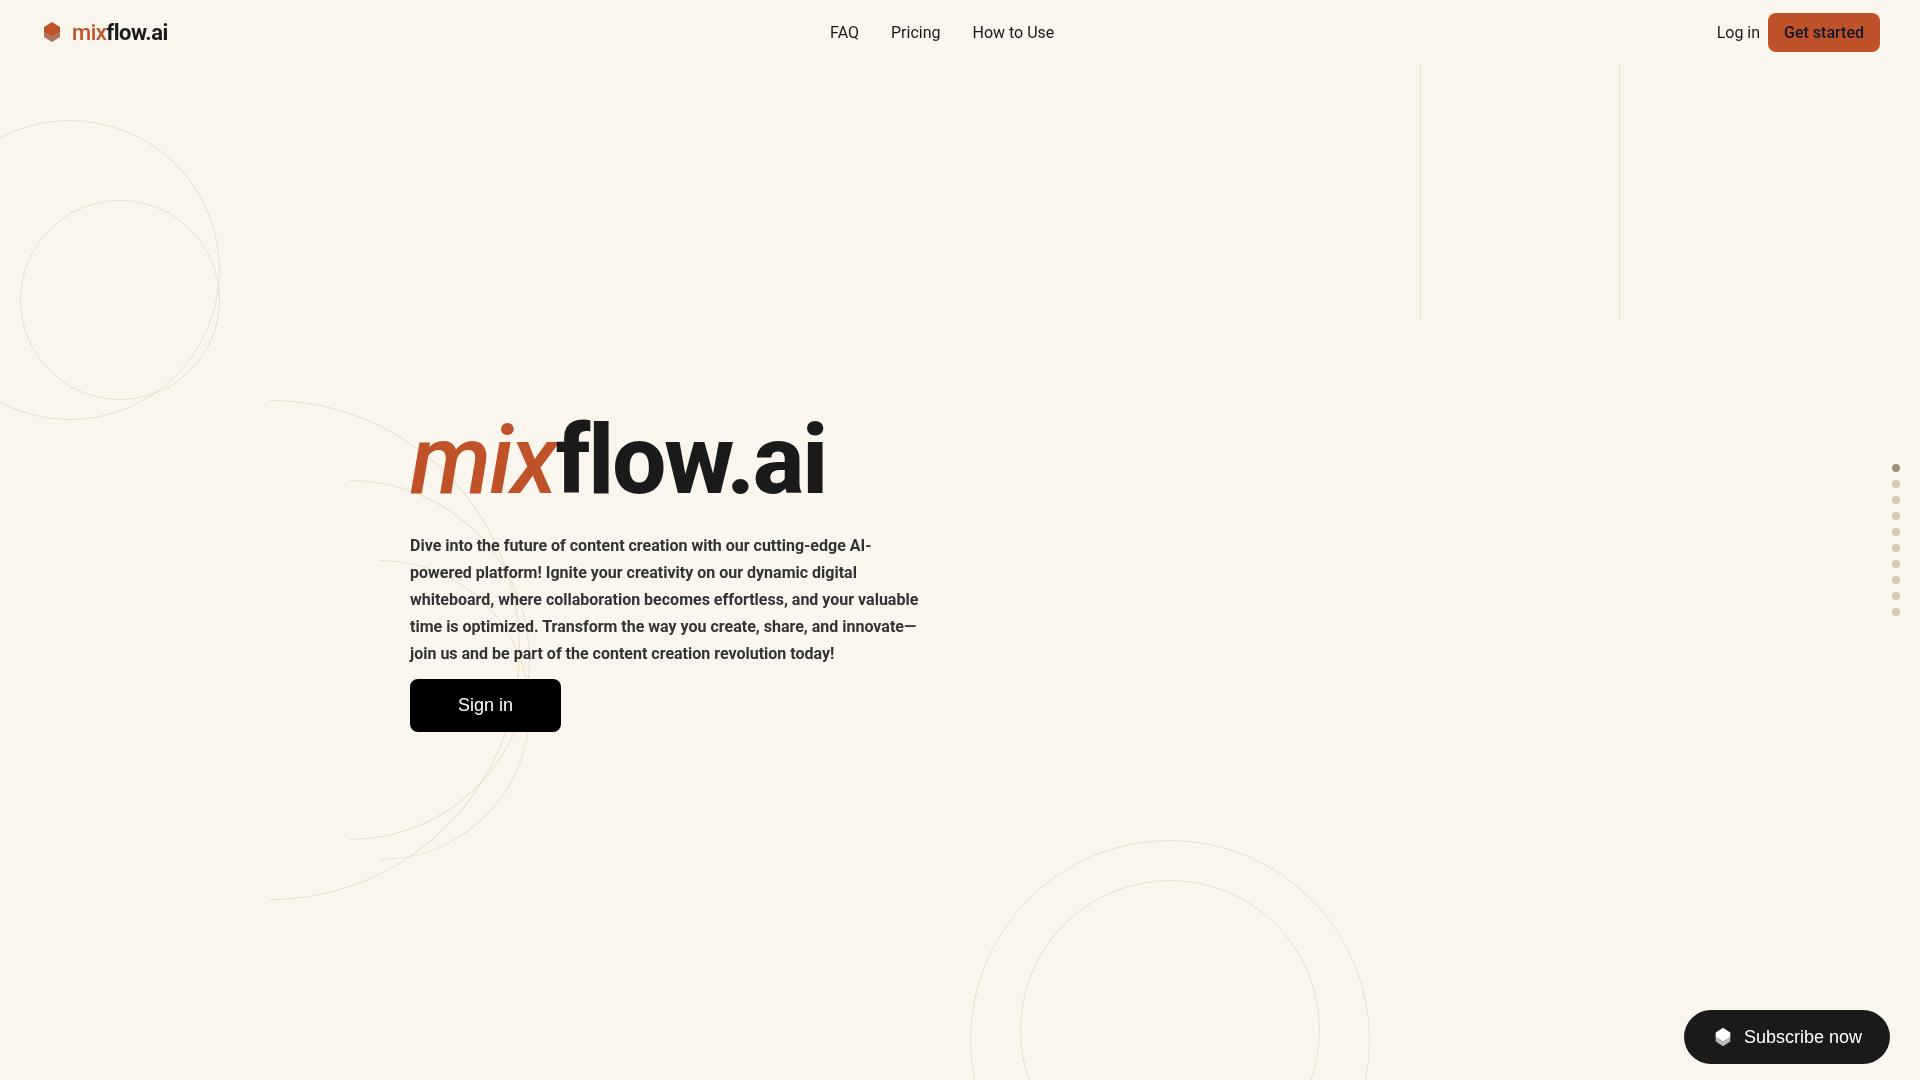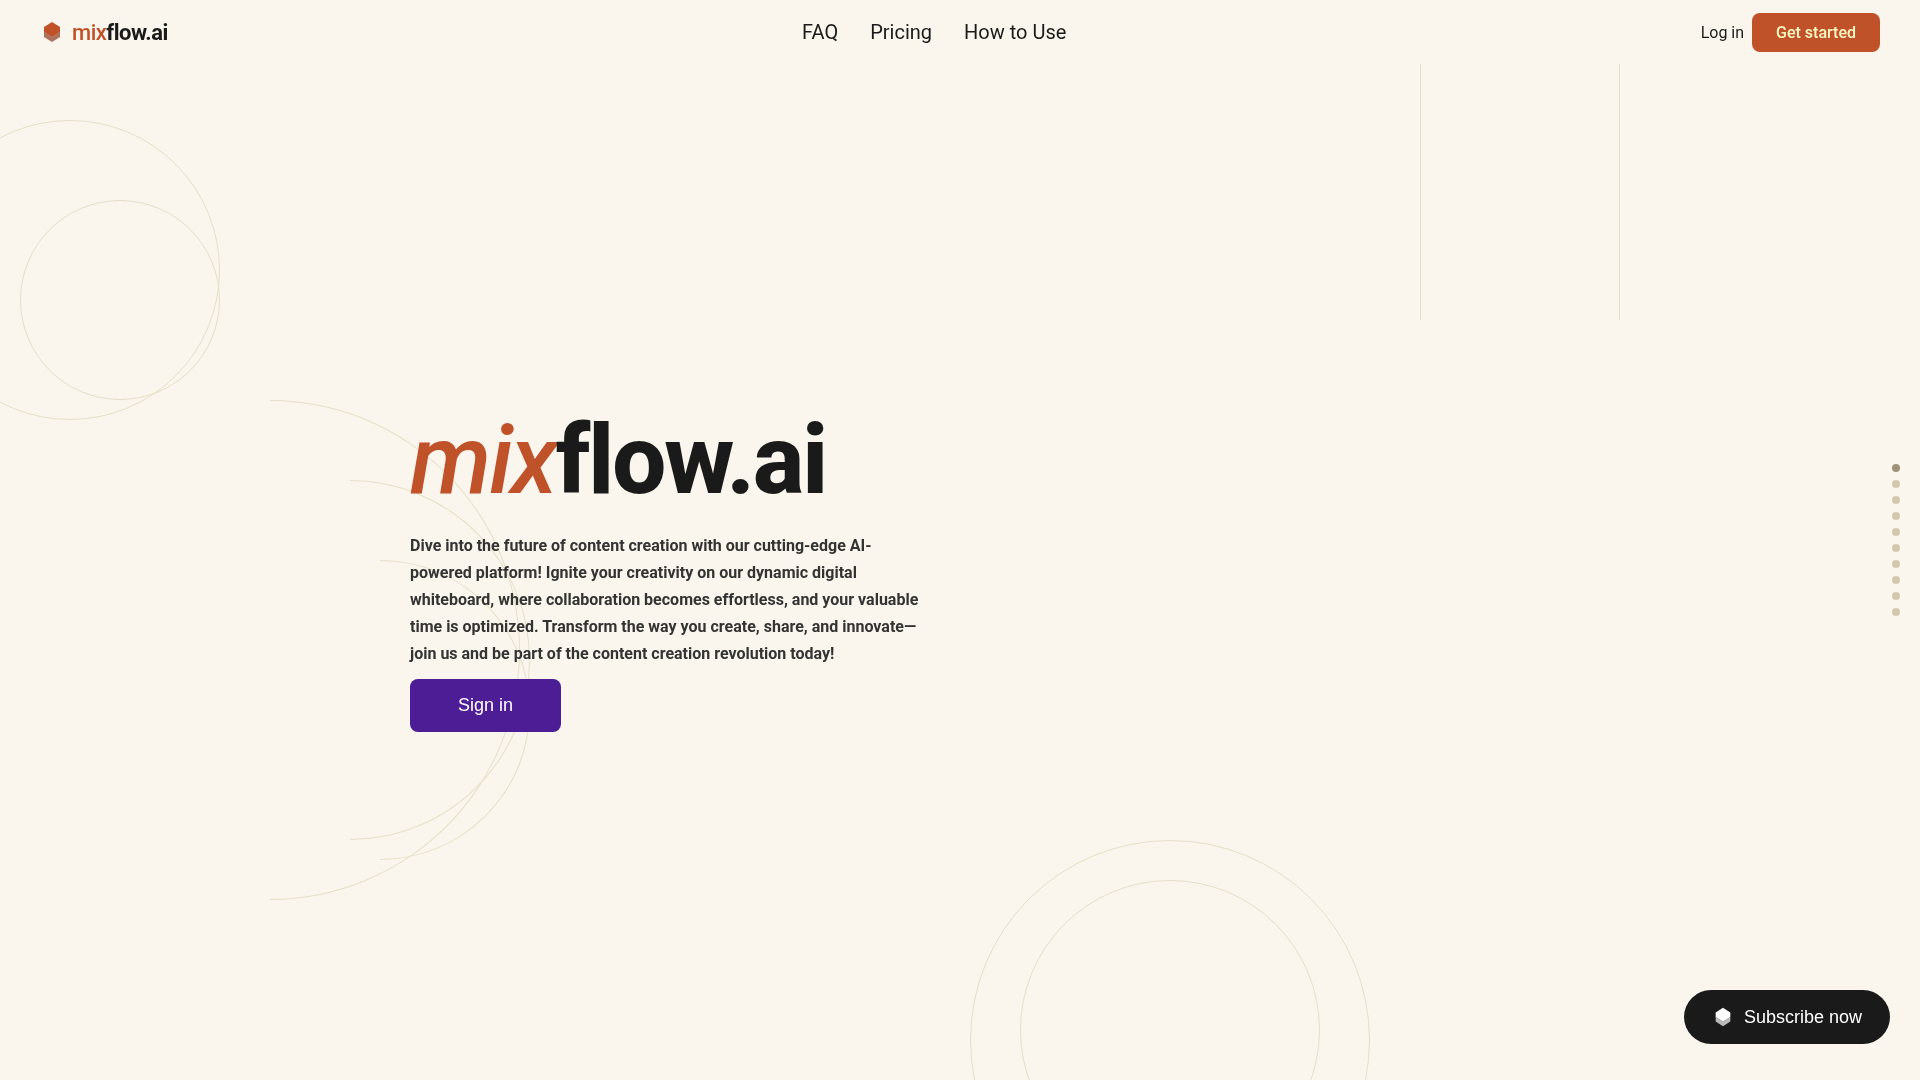--- a/index.html
+++ b/index.html
@@ -129,42 +129,42 @@
     .nav-links {
       display: flex;
       align-items: center;
       gap: 32px;
       list-style: none;
     }
 
     .nav-links a {
       text-decoration: none;
       color: #1a1a1a;
-      font-size: 20px;
+      font-size: 16px;
       font-weight: 400;
     }
 
     .nav-right {
       display: flex;
       align-items: center;
       gap: 8px;
     }
 
     .nav-login {
       text-decoration: none;
       color: #1a1a1a;
       font-size: 16px;
       font-weight: 400;
     }
 
     .btn-get-started {
       background-color: #c0522a;
-      color: #fef9c3;
+      color: #0f172a;
       border: none;
-      padding: 10px 24px;
+      padding: 10px 16px;
       border-radius: 8px;
       font-size: 16px;
       font-weight: 500;
       cursor: pointer;
       text-decoration: none;
       display: inline-block;
     }
 
     
     .main-content {
@@ -210,21 +210,21 @@
     }
 
     .hero-tagline {
       font-size: 16px;
       line-height: 1.7;
       color: #333;
       margin-bottom: 36px;
     }
 
     .btn-sign-in {
-      background-color: #4c1d95;
+      background-color: #000000;
       color: #fff;
       border: none;
       padding: 16px 48px;
       border-radius: 8px;
       font-size: 18px;
       font-weight: 500;
       cursor: pointer;
       display: inline-block;
     }
 
@@ -248,21 +248,21 @@
       cursor: pointer;
     }
 
     .side-dot.active {
       background-color: #a0917a;
     }
 
     
     .subscribe-btn {
       position: fixed;
-      bottom: 36px;
+      bottom: 16px;
       right: 30px;
       background-color: #1a1a1a;
       color: #fff;
       border: none;
       padding: 16px 28px;
       border-radius: 50px;
       font-size: 18px;
       font-weight: 500;
       cursor: pointer;
       display: flex;

